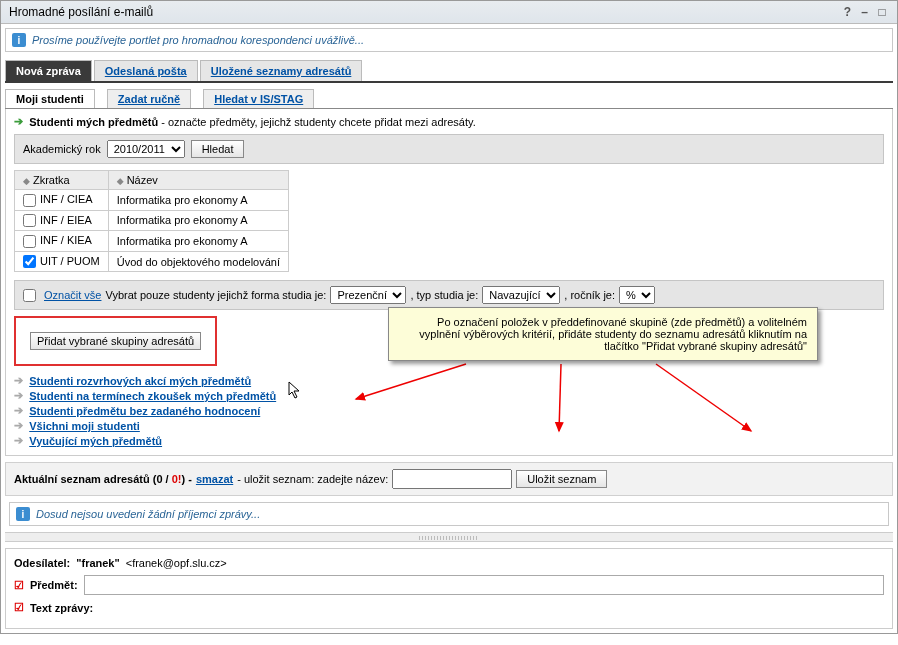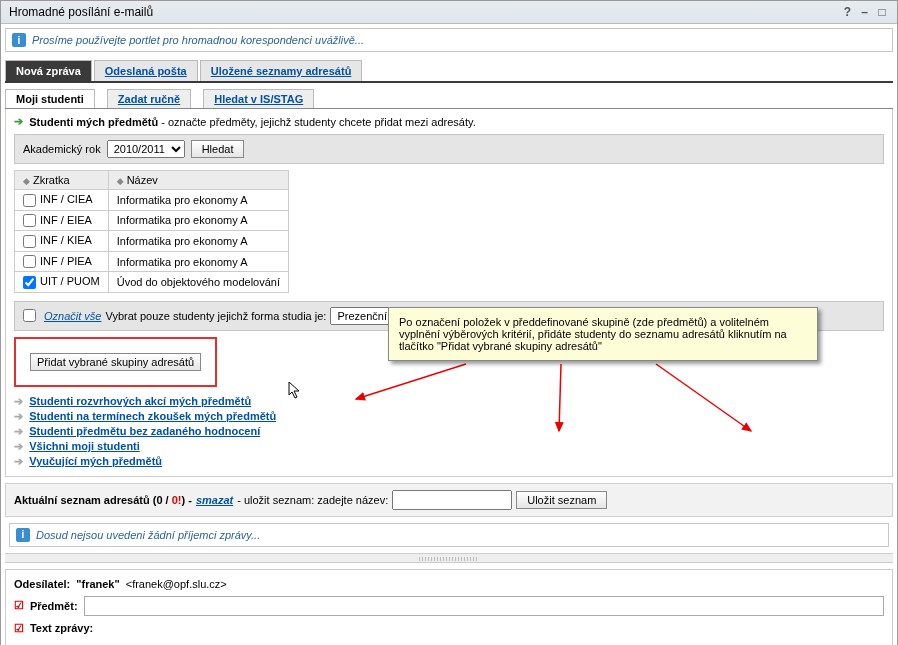--- a/index.html
+++ b/index.html
@@ -22,41 +22,41 @@
 .arrow-line { display: flex; align-items: center; gap: 6px; margin-bottom: 6px; }
 .green-arrow { color: #3b9c3b; font-weight: bold; }
 .year-row { background: #e5e5e5; border: 1px solid #c5c5c5; padding: 5px 8px; display: flex; align-items: center; gap: 6px; margin: 6px 0; }
 select { font-size: 11px; padding: 1px 2px; }
 button.btn { font-size: 11px; padding: 2px 10px; background: linear-gradient(#fff,#e5e5e5); border: 1px solid #888; cursor: pointer; }
 table.grid { border-collapse: collapse; margin: 4px 0; }
 table.grid th, table.grid td { border: 1px solid #ccc; padding: 3px 8px; text-align: left; background: #fff; font-size: 11px; }
 table.grid th { background: #ececec; font-weight: normal; }
 .sort-icon { color: #888; font-size: 9px; margin-right: 3px; }
 input[type=checkbox] { margin-right: 4px; vertical-align: middle; }
-.tooltip-box { position: absolute; left: 382px; top: 198px; width: 430px; background: #fdfdd8; border: 1px solid #888; box-shadow: 3px 3px 4px rgba(0,0,0,0.4); padding: 8px 10px; font-size: 11px; text-align: left; z-index: 10; }
+.tooltip-box { position: absolute; left: 382px; top: 198px; width: 430px; background: #fdfdd8; border: 1px solid #888; box-shadow: 3px 3px 4px rgba(0,0,0,0.4); padding: 8px 10px; font-size: 11px; text-align: right; z-index: 10; }
 .filter-row { background: #e5e5e5; border: 1px solid #c5c5c5; padding: 5px 8px; margin-top: 8px; display: flex; flex-wrap: wrap; align-items: center; gap: 4px; }
 .add-btn-wrap { margin-top: 6px; }
 .add-btn { border: 2px solid #e03030; padding: 14px; display: inline-block; }
 .add-btn button { font-size: 11px; padding: 2px 6px; background: linear-gradient(#fff,#e5e5e5); border: 1px solid #888; cursor: pointer; }
 .link-list { margin-top: 8px; }
 .link-list div { display: flex; align-items: center; gap: 6px; margin: 2px 0; }
 .link-list a { color: #0052a5; font-weight: bold; text-decoration: underline; }
 .grey-arrow { color: #aaa; font-weight: bold; }
 .recip-row { background: #f2f2f2; border: 1px solid #d0d0d0; margin: 6px 4px; padding: 6px 8px; display: flex; align-items: center; gap: 4px; }
 .recip-row input[type=text] { width: 120px; font-size: 11px; padding: 2px; }
 .info-bar2 { background: #ffffff; border: 1px solid #c8c8c8; margin: 4px 8px; padding: 4px 6px; display: flex; align-items: center; gap: 6px; color: #2a6496; font-style: italic; }
 .spacer-bar { height: 10px; background: #eee; border-top: 1px solid #ccc; border-bottom: 1px solid #ccc; margin: 6px 4px; position: relative; }
 .spacer-bar::after { content: ""; position: absolute; left: 50%; top: 3px; width: 60px; height: 4px; margin-left: -30px; background: repeating-linear-gradient(90deg,#bbb,#bbb 1px,#eee 1px,#eee 3px); }
 .compose { margin: 0 4px 4px; border: 1px solid #ccc; padding: 8px; }
 .compose-row { display: flex; align-items: center; gap: 6px; margin-bottom: 6px; }
 .red-check { color: #d00; font-weight: bold; }
 .compose input[type=text] { flex: 1; font-size: 11px; padding: 3px; border: 1px solid #aaa; }
 .compose-label { font-weight: bold; }
 .red-zero { color: #d00; font-weight: bold; }
-a.link { color: #0052a5; text-decoration: underline; font-style: italic; }
+a.link { color: #0052a5; text-decoration: underline; }
 .overlay-svg { position: absolute; left: 0; top: 0; pointer-events: none; z-index: 5; }
 .container-rel { position: relative; }
 .cursor-icon { position: absolute; left: 282px; top: 272px; z-index: 6; font-size: 16px; color: #000; }
 </style>
 </head>
 <body>
 
 <div class="window">
   <div class="titlebar">
     <span>Hromadné posílání e-mailů</span>
@@ -107,24 +107,20 @@
       <tr>
         <td><input type="checkbox" style=""><span>INF / CIEA</span></td>
         <td>Informatika pro ekonomy A</td>
       </tr>
       <tr>
         <td><input type="checkbox" style=""><span>INF / EIEA</span></td>
         <td>Informatika pro ekonomy A</td>
       </tr>
       <tr>
         <td><input type="checkbox" style=""><span>INF / KIEA</span></td>
-        <td>Informatika pro ekonomy A</td>
-      </tr>
-      <tr>
-        <td><input type="checkbox" style=""><span>INF / PIEA</span></td>
         <td>Informatika pro ekonomy A</td>
       </tr>
       <tr>
         <td><input type="checkbox" checked="" style=""><span>UIT / PUOM</span></td>
         <td>Úvod do objektového modelování</td>
       </tr>
     </tbody>
       </table>
 
     <span class="cursor-icon">

